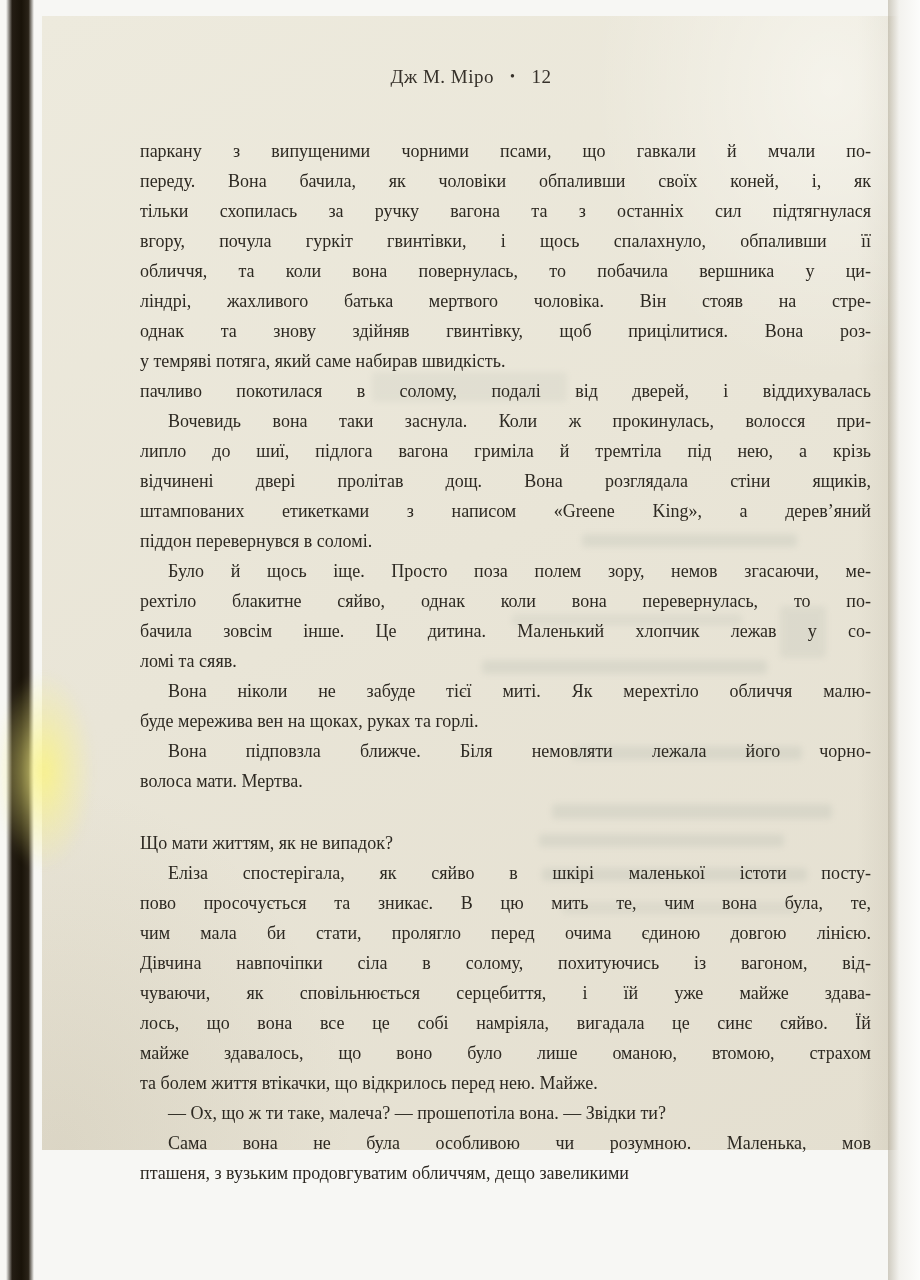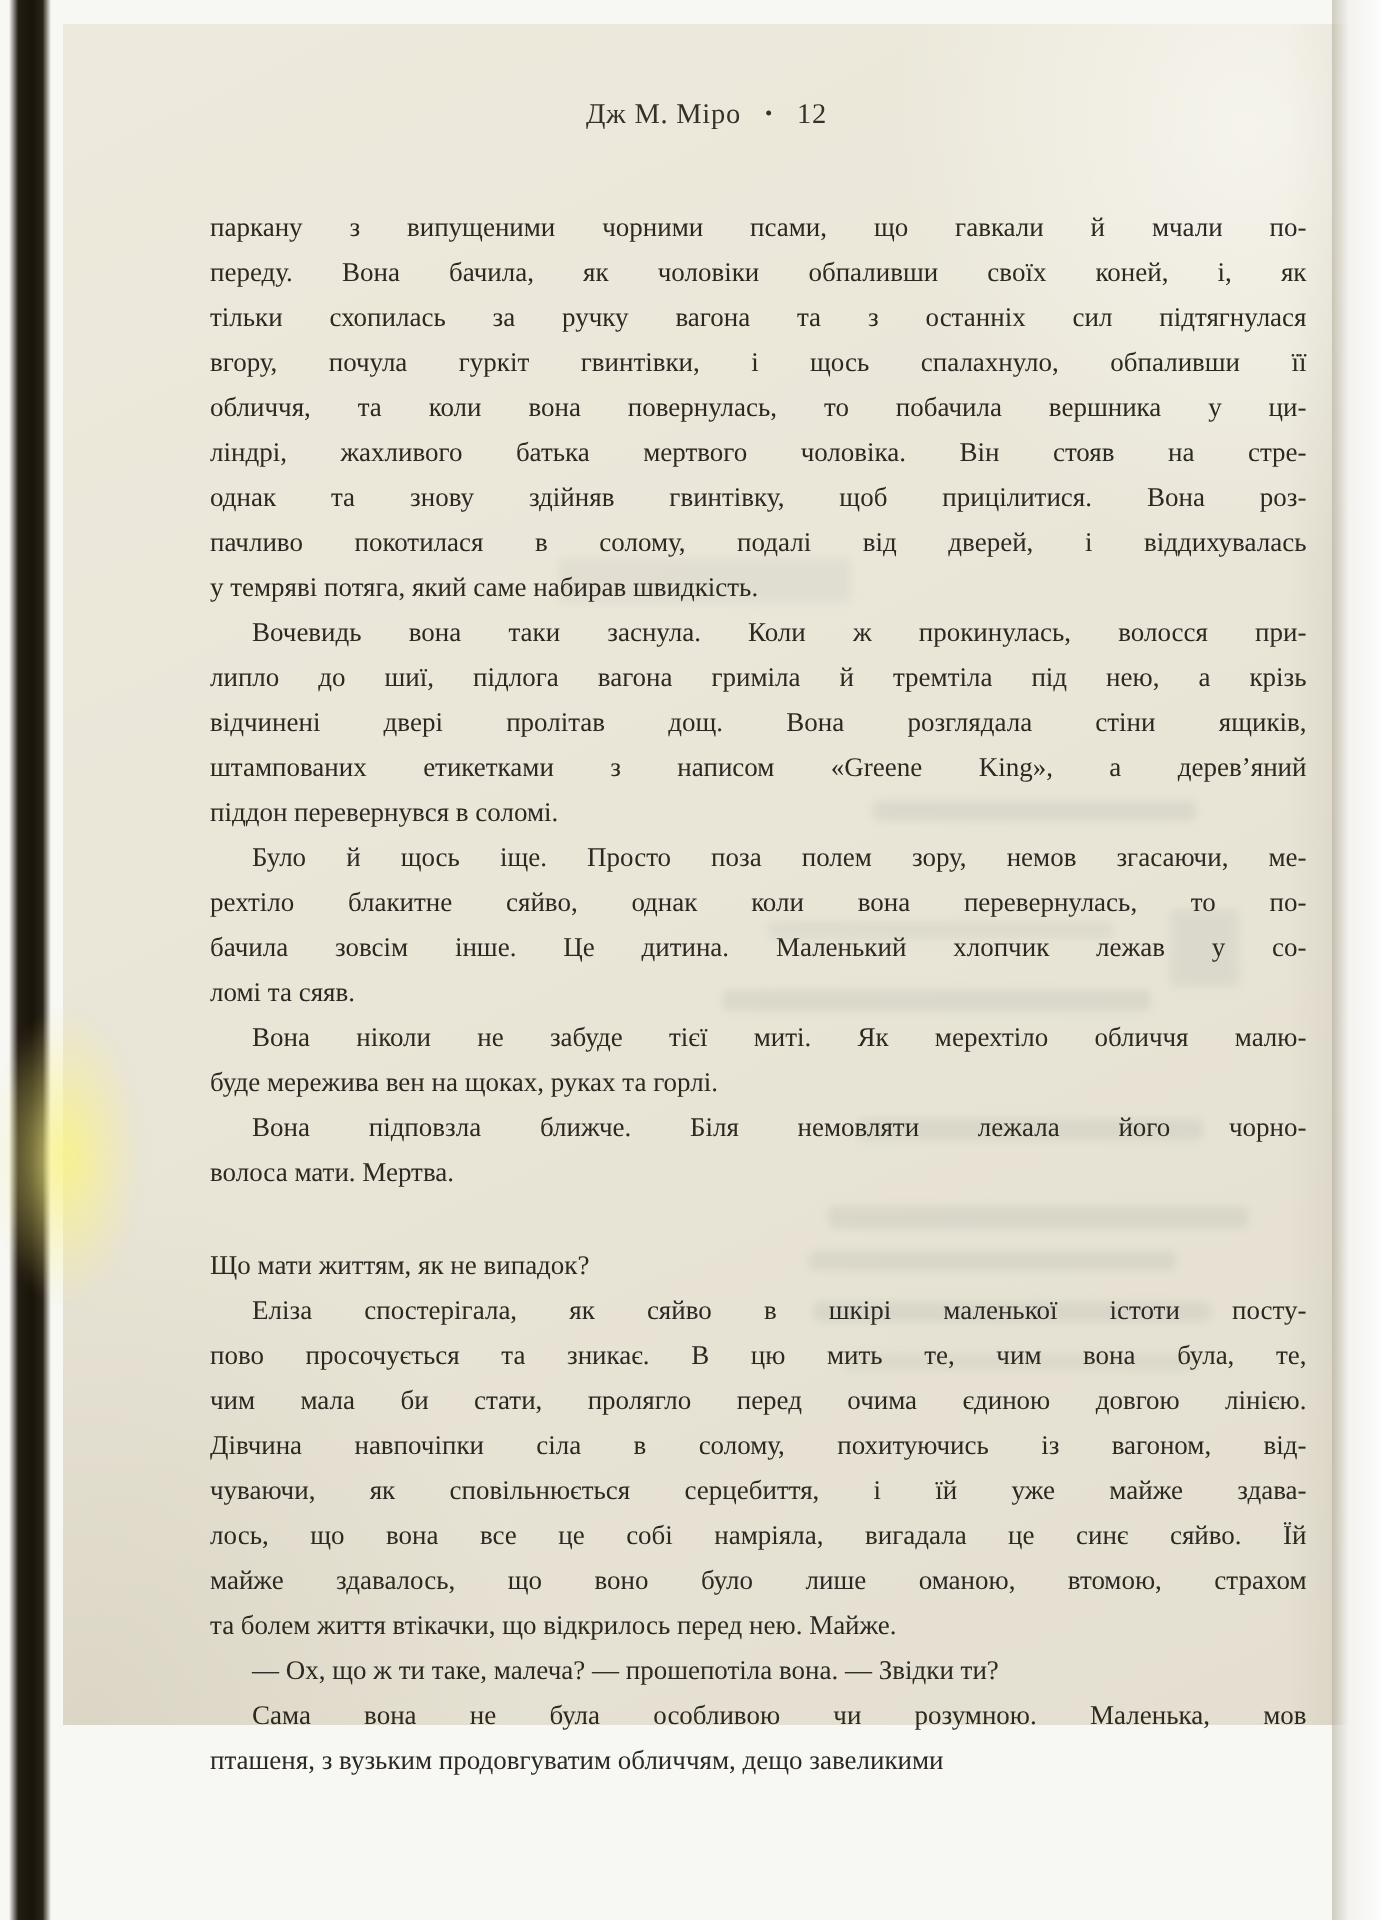--- a/index.html
+++ b/index.html
@@ -113,22 +113,22 @@
     <div class="text-block">
 
     <div class="para">
           <div class="line first">паркану з випущеними чорними псами, що гавкали й мчали по-</div>
           <div class="line">переду. Вона бачила, як чоловіки обпаливши своїх коней, і, як</div>
           <div class="line">тільки схопилась за ручку вагона та з останніх сил підтягнулася</div>
           <div class="line">вгору, почула гуркіт гвинтівки, і щось спалахнуло, обпаливши її</div>
           <div class="line">обличчя, та коли вона повернулась, то побачила вершника у ци-</div>
           <div class="line">ліндрі, жахливого батька мертвого чоловіка. Він стояв на стре-</div>
           <div class="line">однак та знову здійняв гвинтівку, щоб прицілитися. Вона роз-</div>
+          <div class="line last">у темряві потяга, який саме набирав швидкість.</div>
           <div class="line">пачливо покотилася в солому, подалі від дверей, і віддихувалась</div>
-          <div class="line last">у темряві потяга, який саме набирав швидкість.</div>
         </div>
         <div class="para indent">
           <div class="line first">Вочевидь вона таки заснула. Коли ж прокинулась, волосся при-</div>
           <div class="line">липло до шиї, підлога вагона гриміла й тремтіла під нею, а крізь</div>
           <div class="line">відчинені двері пролітав дощ. Вона розглядала стіни ящиків,</div>
           <div class="line">штампованих етикетками з написом «Greene King», а дерев’яний</div>
           <div class="line last">піддон перевернувся в соломі.</div>
         </div>
         <div class="para indent">
           <div class="line first">Було й щось іще. Просто поза полем зору, немов згасаючи, ме-</div>

